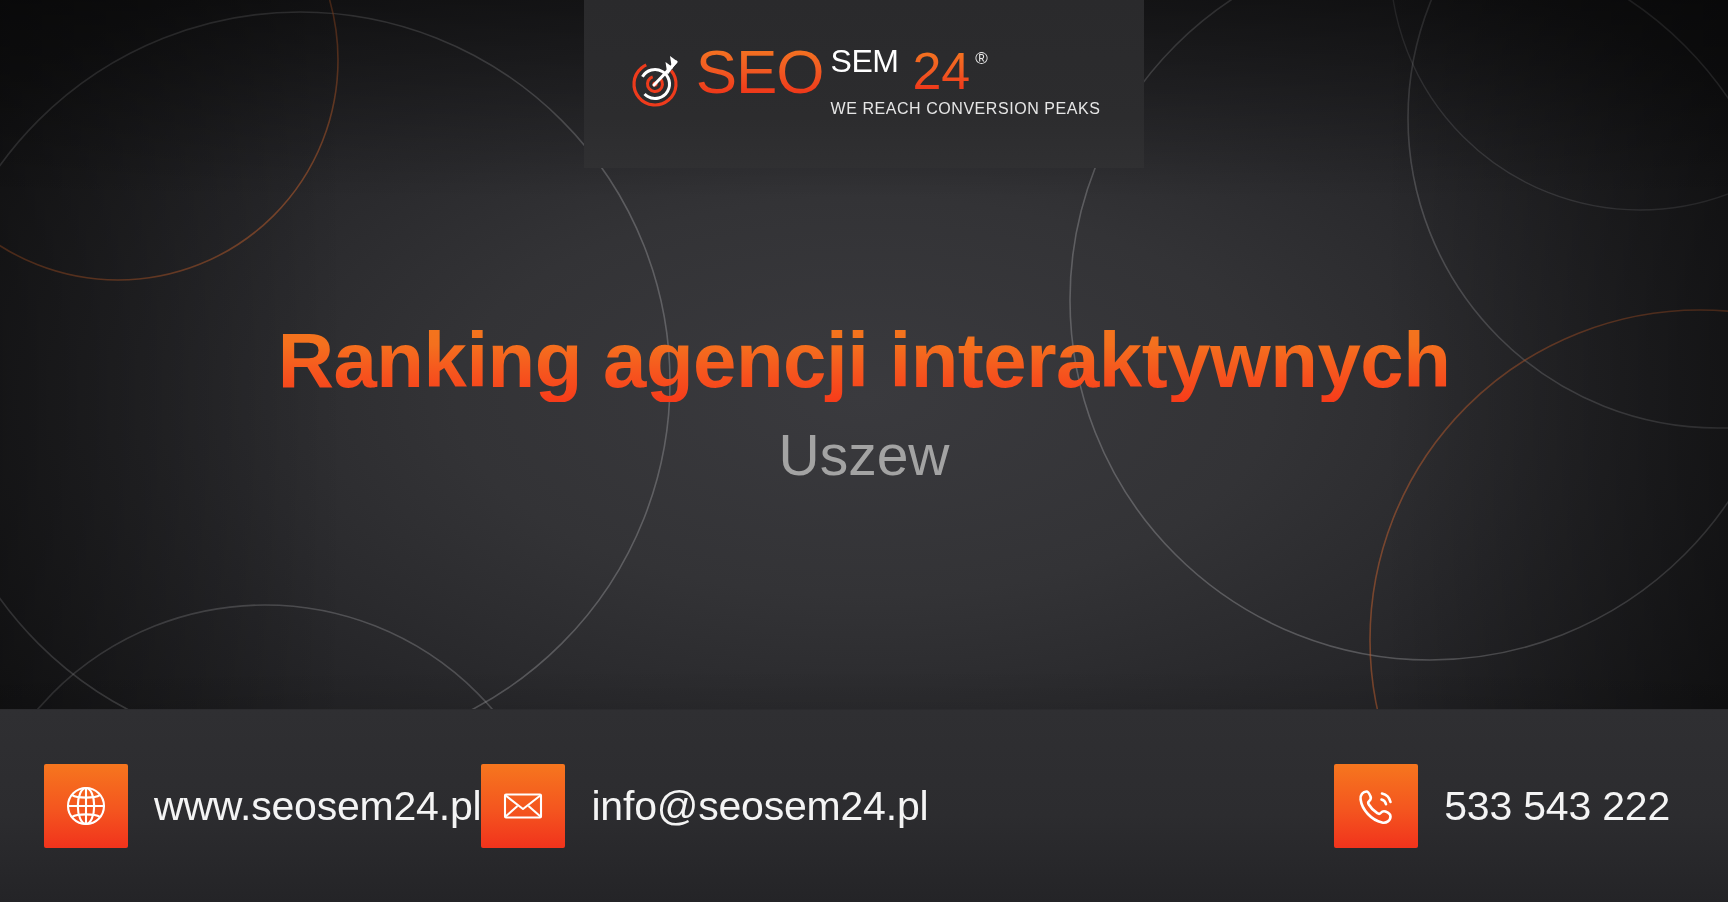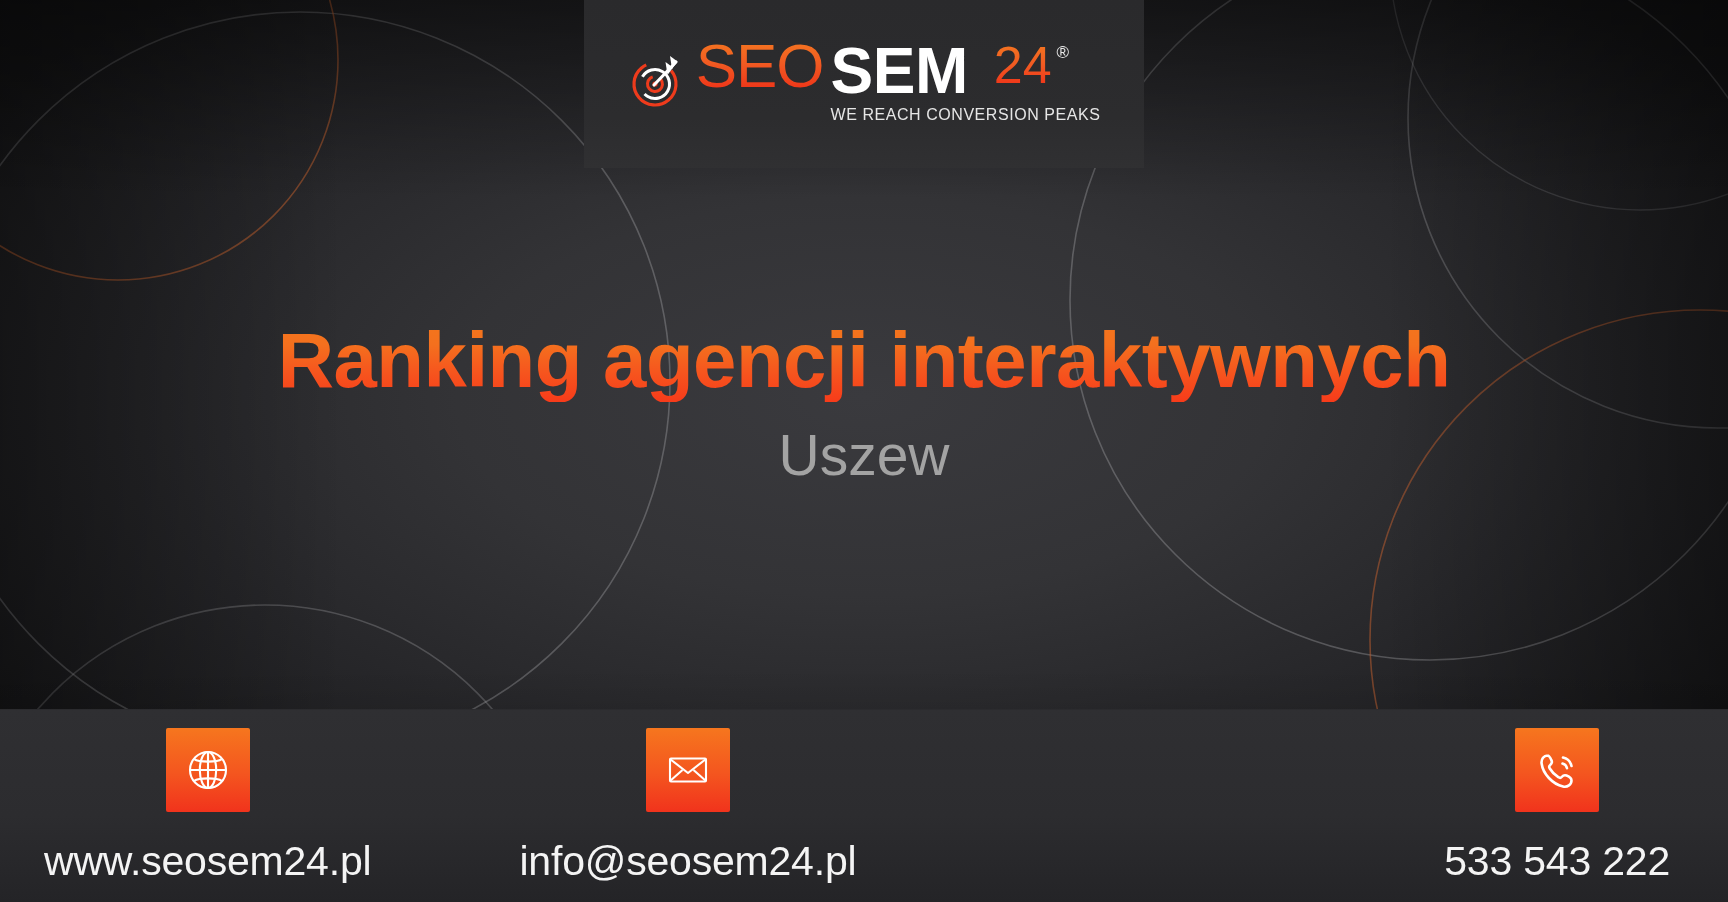--- a/index.html
+++ b/index.html
@@ -70,31 +70,31 @@
     font-family: "Liberation Sans", sans-serif;
   }
   .logo-right {
     display: flex;
     flex-direction: column;
     margin-left: 7px;
     padding-top: 3px;
   }
   .logo-rowtop { display: flex; align-items: flex-start; }
   .logo-sem {
-    font-size: 64px;
-    font-weight: 700;
+    font-size: 32px;
+    font-weight: 400;
     line-height: 1;
     letter-spacing: -0.5px;
     color: #ffffff;
   }
   .logo-24 {
     font-size: 52px;
     font-weight: 400;
     line-height: 1;
-    margin-left: 26px;
+    margin-left: 14px;
     background: linear-gradient(to bottom, #f47b20 0%, #f15a22 50%, #ee2a16 100%);
     -webkit-background-clip: text;
     background-clip: text;
     color: transparent;
   }
   .logo-reg {
     color: #e9e9e9;
     font-size: 17px;
     line-height: 1;
     margin-left: 5px;
@@ -153,24 +153,23 @@
     width: 1728px;
     display: flex;
     align-items: center;
     padding: 0 44px;
     box-sizing: border-box;
   }
   .contact {
     display: flex;
     align-items: center;
     gap: 26px;
-    flex-direction: column;
   }
   .contact.web  { flex: 0 0 auto; }
-  .contact.mail { margin-left: 148px; }
+  .contact.mail { }
   .contact.tel  { margin-left: auto; margin-right: 14px; }
 
   .contact-icon {
     width: 84px;
     height: 84px;
     flex: none;
     border-radius: 2px;
     background: linear-gradient(to bottom, #f6761e 0%, #f4551f 55%, #f1331c 100%);
     display: flex;
     align-items: center;

